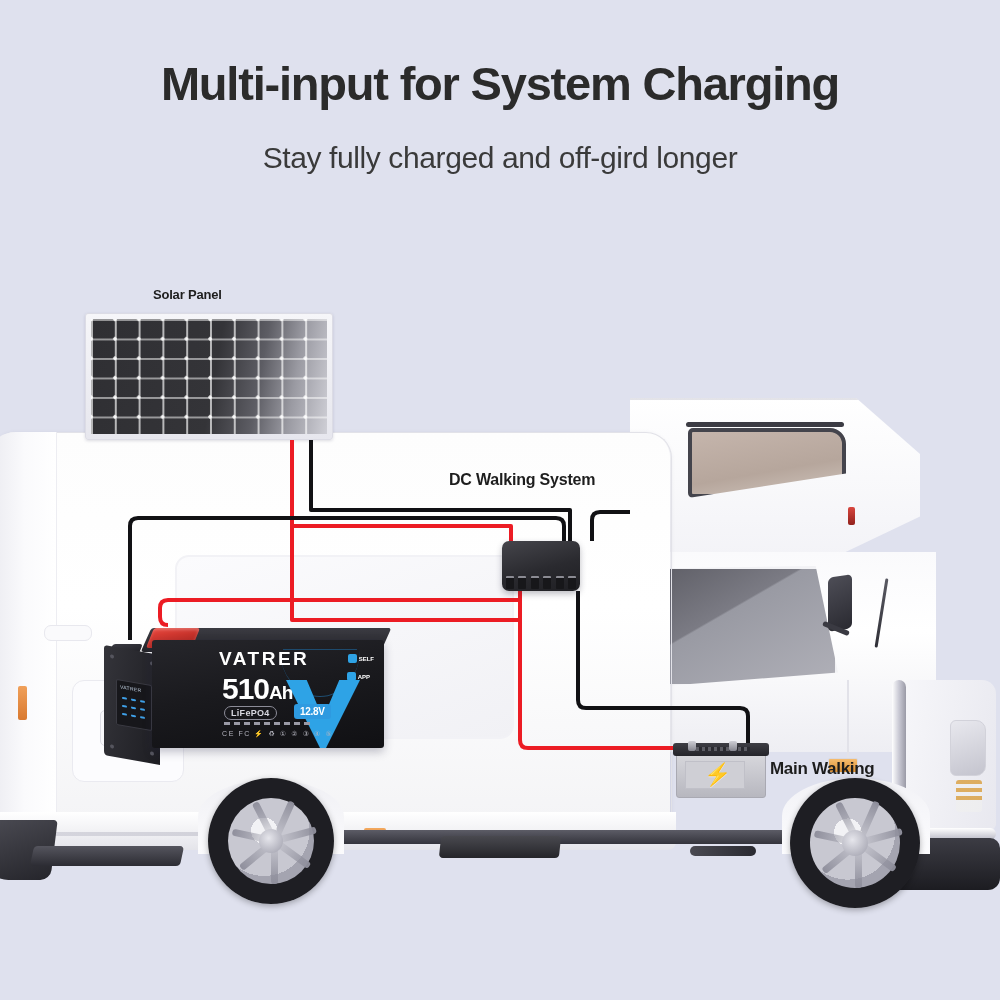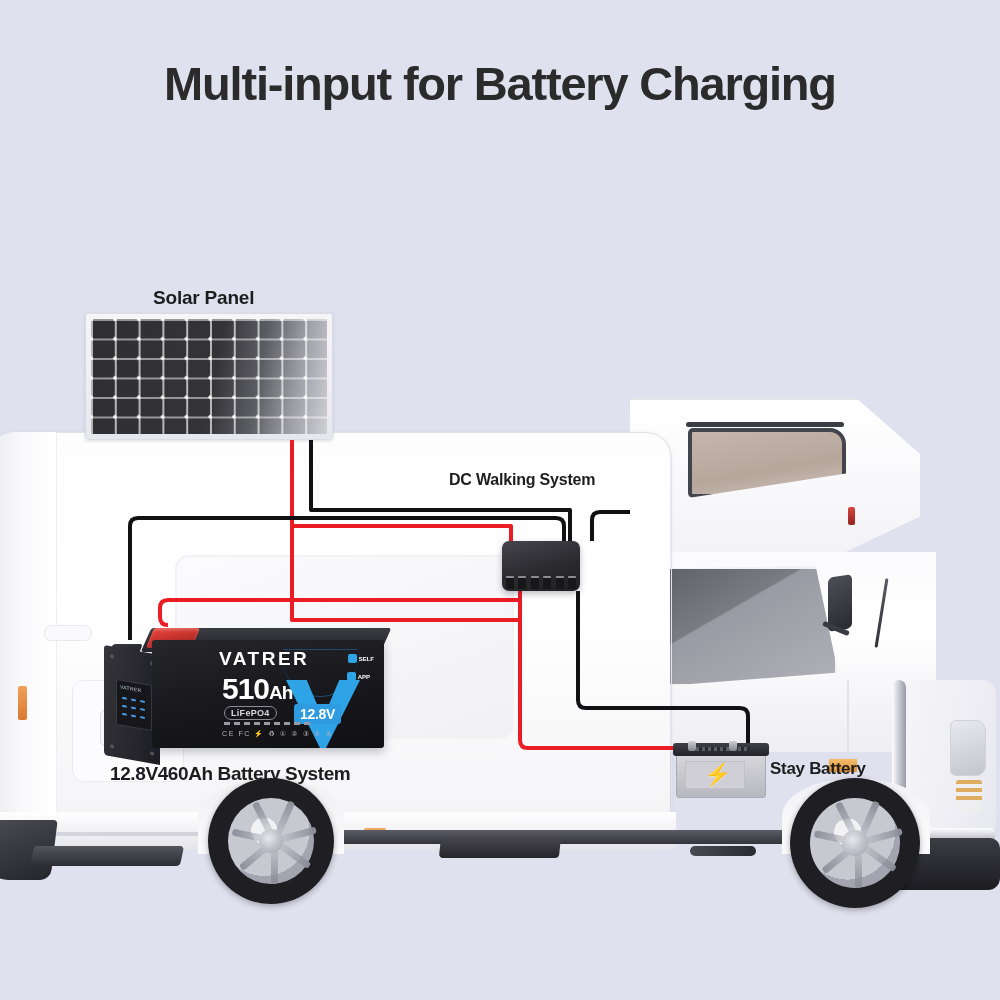--- a/index.html
+++ b/index.html
@@ -19,21 +19,21 @@
     letter-spacing:-1.2px;margin-top:60px;line-height:1;
     font-family:"Liberation Sans",sans-serif;
   }
   .subtitle{
     font-size:30px;color:#3a3a3a;margin-top:36px;line-height:1;
     letter-spacing:-0.4px;font-weight:400;
   }
 
   
   .lbl{position:absolute;font-weight:bold;color:#1d1d1d;white-space:nowrap;}
-  .lbl-solar{left:153px;top:287px;font-size:19px;letter-spacing:-.2px;}
+  .lbl-solar{left:153px;top:287px;font-size:13px;letter-spacing:-.2px;}
   .lbl-dc{left:449px;top:471px;font-size:16px;letter-spacing:-.2px;}
   .lbl-main{left:770px;top:759px;font-size:17px;letter-spacing:-.3px;}
   .lbl-batsys{left:110px;top:763px;font-size:19px;letter-spacing:-.4px;}
 
   
   .rv{position:absolute;left:0;top:380px;width:1000px;height:500px;}
   .box-body{
     position:absolute;left:-10px;top:52px;width:680px;height:390px;
     background:linear-gradient(180deg,#fdfdfd 0%,#ffffff 45%,#f4f4f6 100%);
     border-radius:26px 26px 6px 6px;
@@ -337,21 +337,21 @@
     position:absolute;left:118px;top:52px;font-size:30px;font-weight:bold;
     color:#ffffff;letter-spacing:-1px;line-height:1;
   }
   .vcap small{font-size:19px;}
   .vchem{
     position:absolute;left:120px;top:84px;font-size:9px;font-weight:bold;
     color:#d8d8e0;border:1px solid #8c8c98;border-radius:8px;
     padding:1px 6px;letter-spacing:.3px;
   }
   .vvolt{
-    position:absolute;left:190px;top:82px;font-size:14px;font-weight:bold;
+    position:absolute;left:190px;top:82px;font-size:10px;font-weight:bold;
     color:#ffffff;background:#2e9ae0;border-radius:3px;padding:2px 6px;
     letter-spacing:-.3px;
   }
   .vdash{
     position:absolute;left:120px;top:100px;width:90px;height:3px;
     background:repeating-linear-gradient(90deg,#9a9aa6 0 6px,transparent 6px 10px);
   }
   .vcerts{
     position:absolute;left:118px;top:108px;font-size:7px;color:#b6b6c0;
     letter-spacing:1.6px;white-space:nowrap;
@@ -394,21 +394,22 @@
     border-radius:3px;transform:skewX(-22deg);
   }
   .wire-svg{position:absolute;left:0;top:0;width:1000px;height:1000px;}
 </style>
 </head>
 <body>
 
 <div id="stage">
 
   <div class="hdr">
-    <div class="title">Multi-input for Battery Charging</div>
+    <div class="title">Multi-input for System Charging</div>
+    <div class="subtitle">Stay fully charged and off-gird longer</div>
   </div>
 
   <div class="rv">
 
     <div class="overcab"></div>
     <div class="overcab-edge"></div>
     <div class="cab-window-top"></div>
     <div class="cab-window"></div>
     <div class="red-marker"></div>
 
@@ -562,16 +563,15 @@
     <div class="vbrand">VATRER</div>
     <div class="vcap"><span>510</span><small>Ah</small></div>
     <div class="vchem">LiFePO4</div>
     <div class="vvolt">12.8V</div>
     <div class="vdash"></div>
     <div class="vcerts">CE FC ⚡ ♻ ① ② ③ ④ ⑤</div>
   </div>
 
   <div class="lbl lbl-solar">Solar Panel</div>
   <div class="lbl lbl-dc">DC Walking System</div>
-  <div class="lbl lbl-main">Stay Battery</div>
-  <div class="lbl lbl-batsys">12.8V460Ah Battery System</div>
+  <div class="lbl lbl-main">Main Walking</div>
 
 </div>
 
 </body></html>

